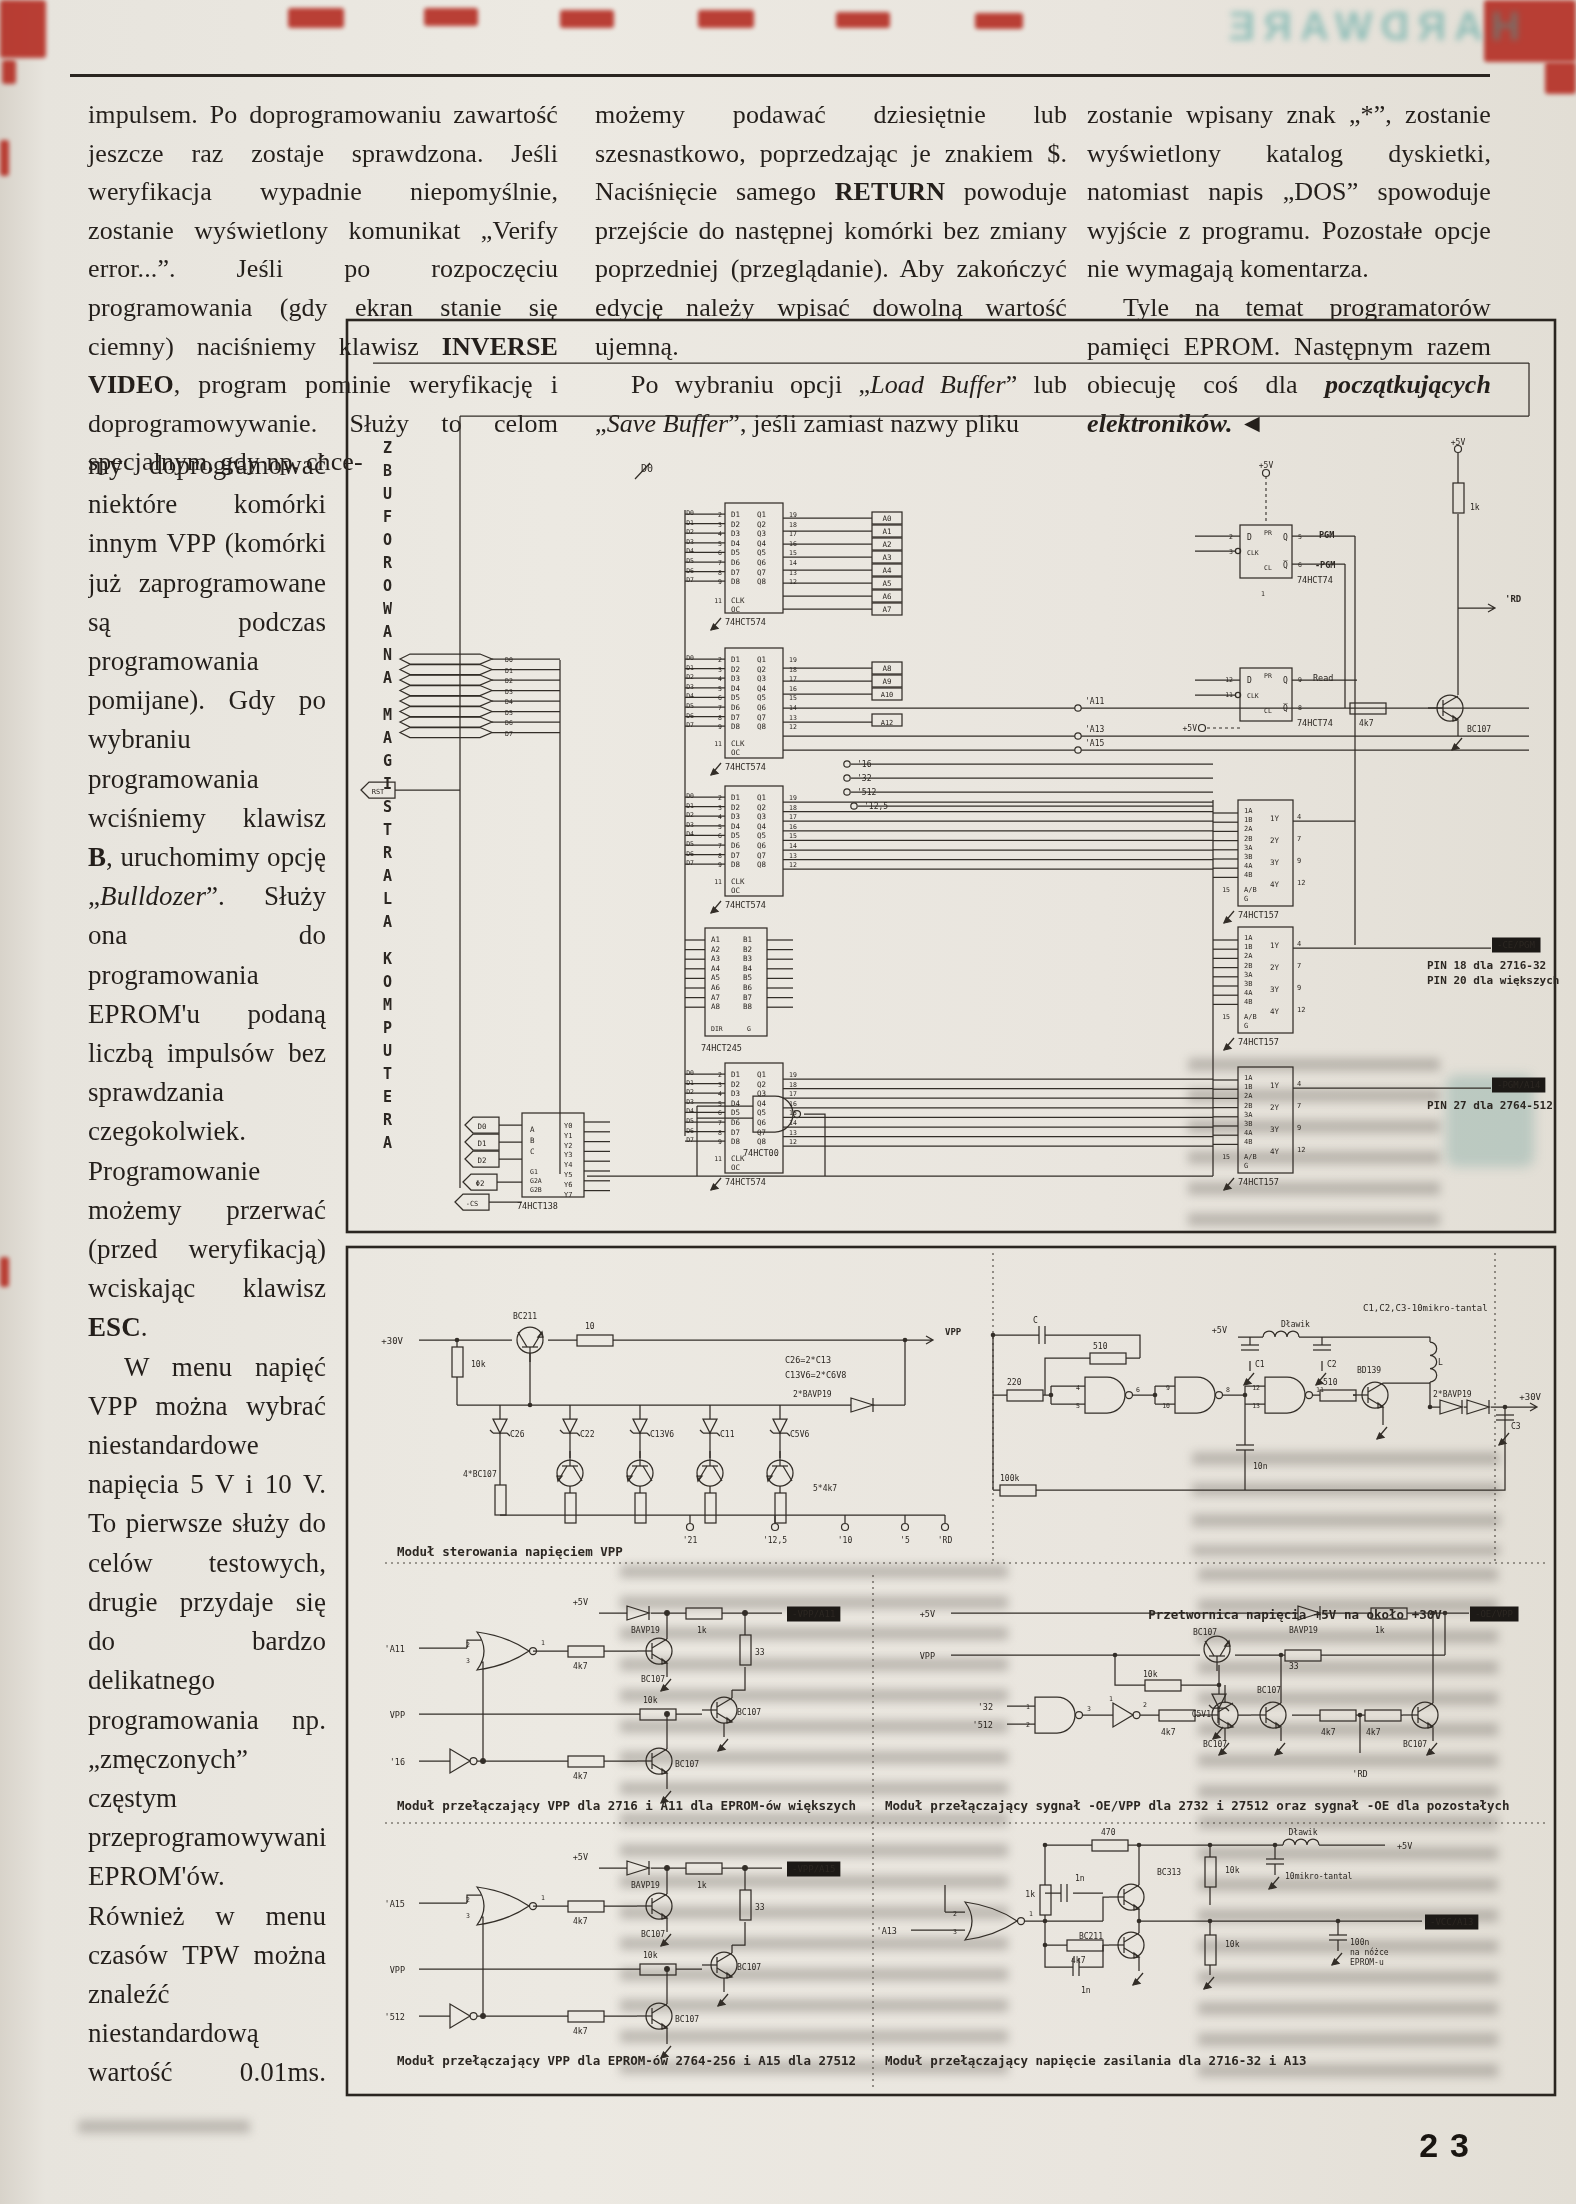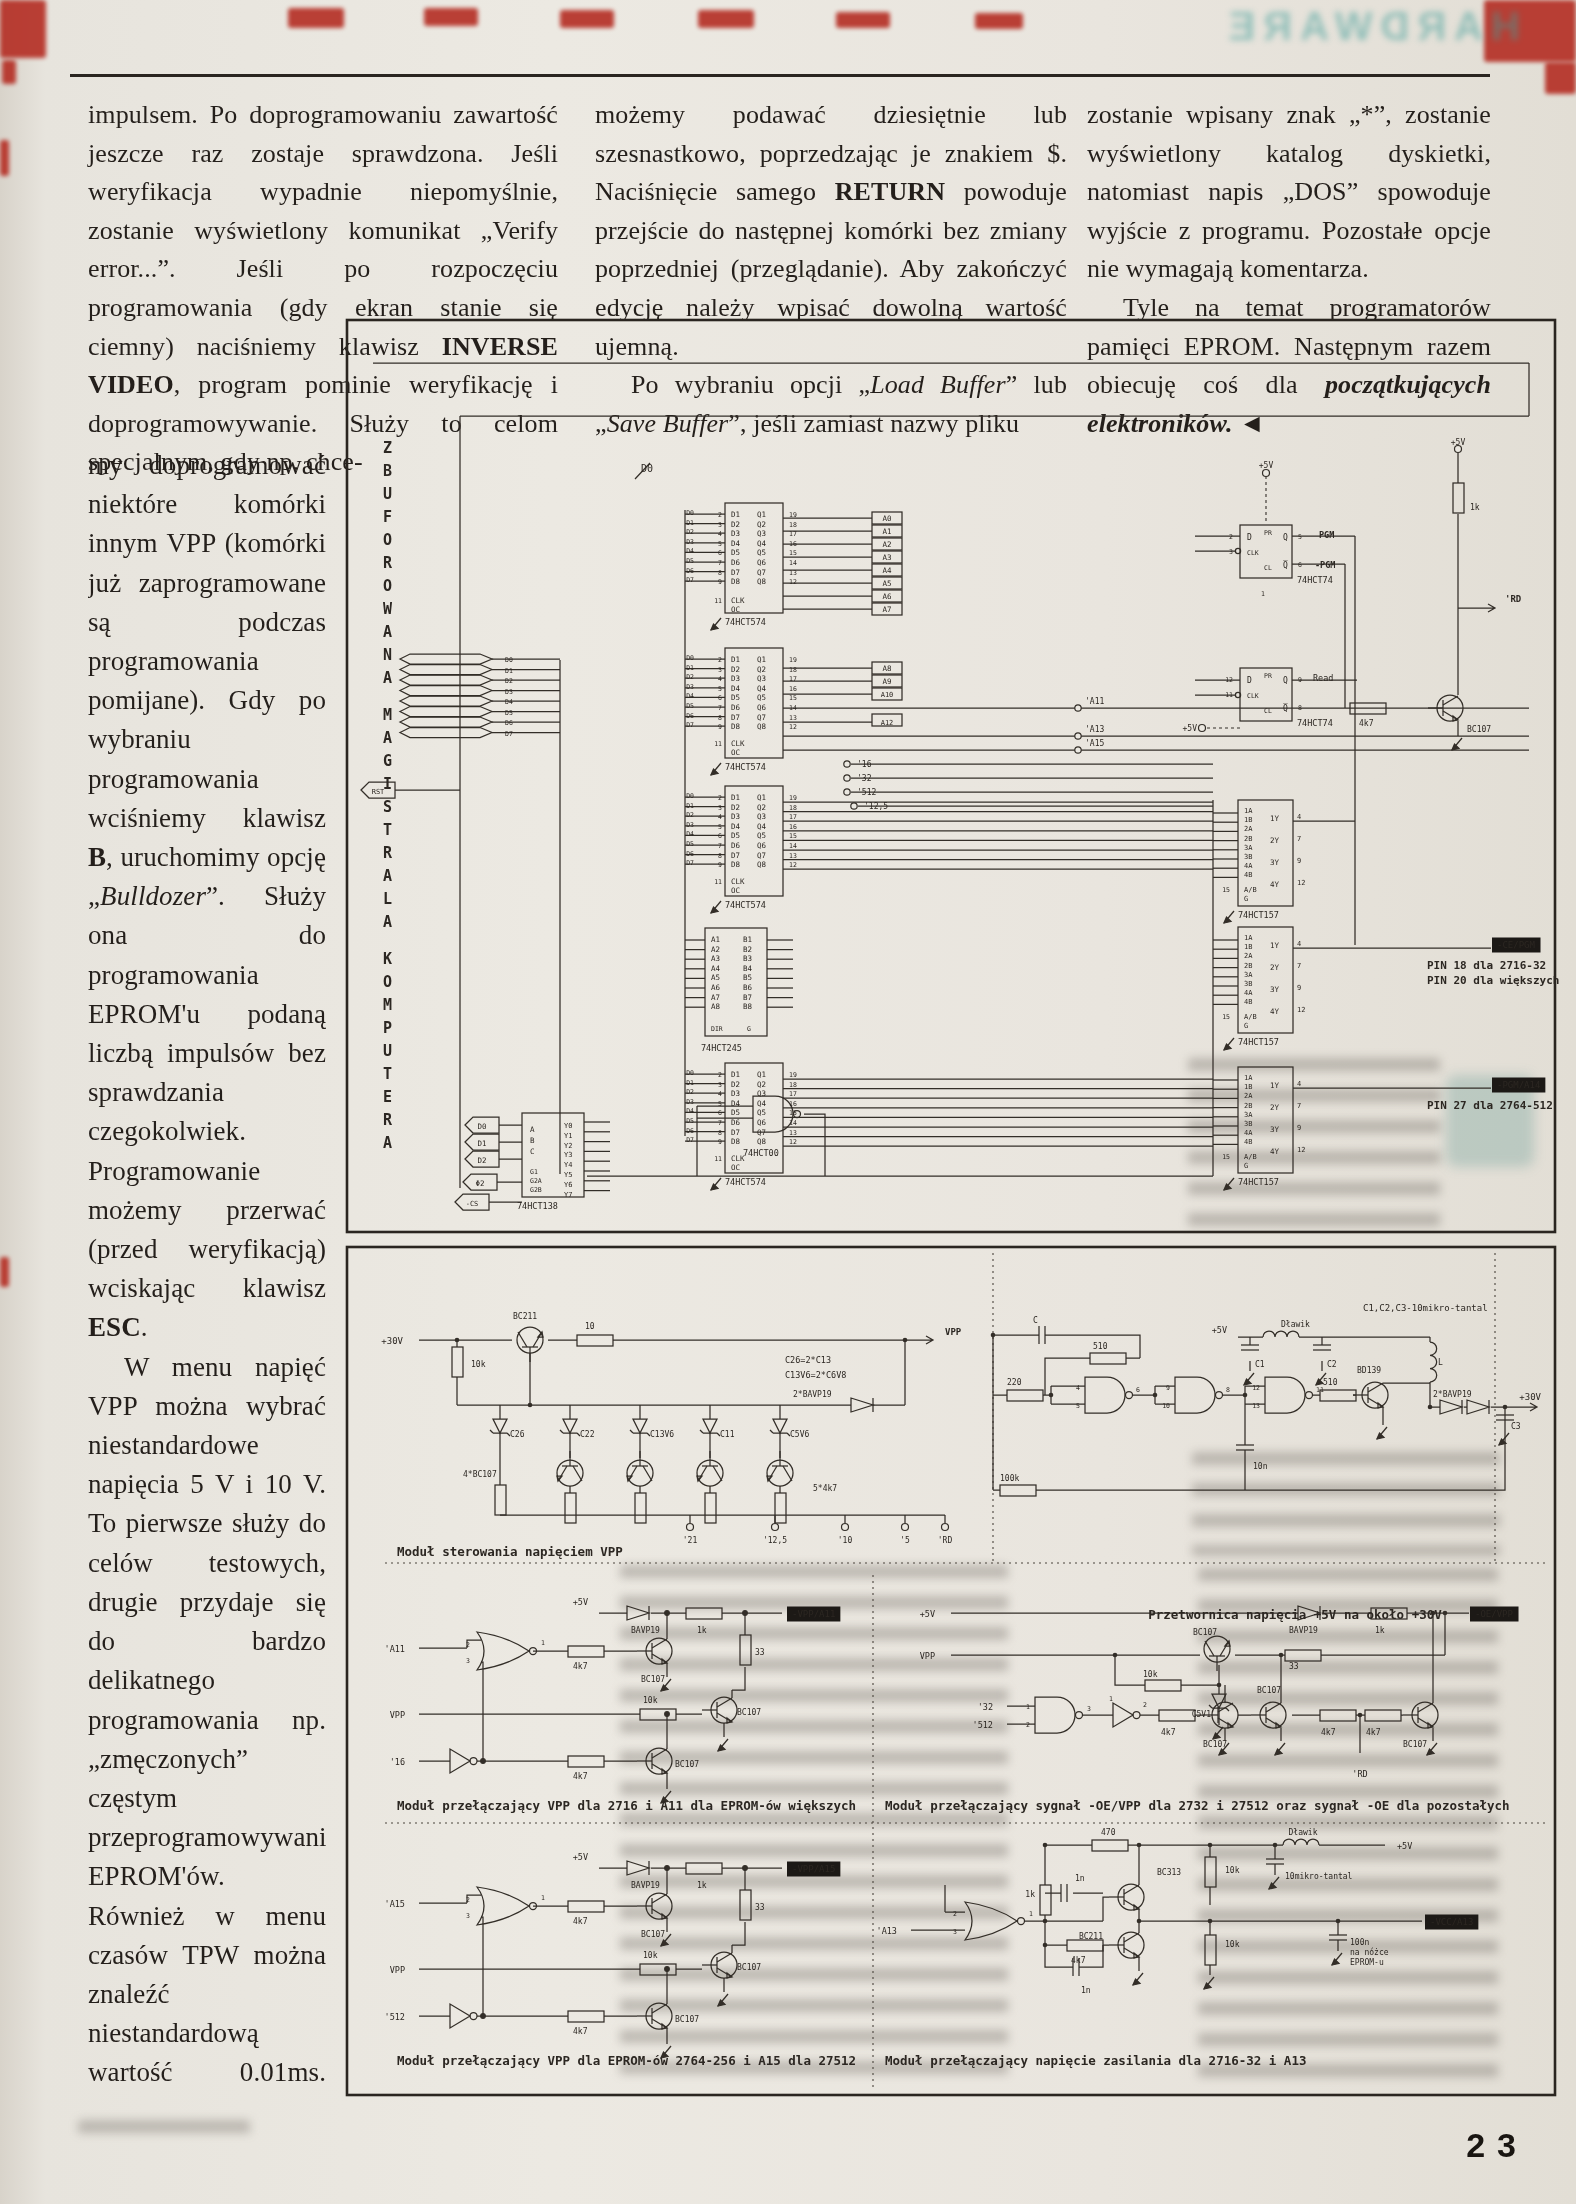--- a/index.html
+++ b/index.html
@@ -744,14 +744,14 @@
         <text x="1052" y="604" font-size="8.5">+5V</text>
         <text x="940" y="634" font-size="8">10mikro-tantal</text>
         <rect x="1080" y="669.5" width="53.359375" height="15" fill="#1c1916"></rect>
         <text x="1085" y="680" font-size="9" fill="#eae7e0">-VCC/A13</text>
         <text x="880" y="702" font-size="8">10k</text>
         <text x="1005" y="700" font-size="8"><tspan x="1005" y="700">100n</tspan><tspan x="1005" y="710">na nóżce</tspan><tspan x="1005" y="720">EPROM-u</tspan></text>
         <text x="540" y="820" font-size="12.5" font-weight="bold" font-family="&quot;Liberation Sans&quot;,sans-serif">Moduł przełączający napięcie zasilania dla 2716-32 i A13</text>
       </g>
   </svg>
 
-  <div class="pageno" style="left:1408px;top:2126px;width:120px;text-align:right">23</div>
+  <div class="pageno" style="left:1361px;top:2126px;width:120px;text-align:right">23</div>
 </div>
 
 </body></html>

